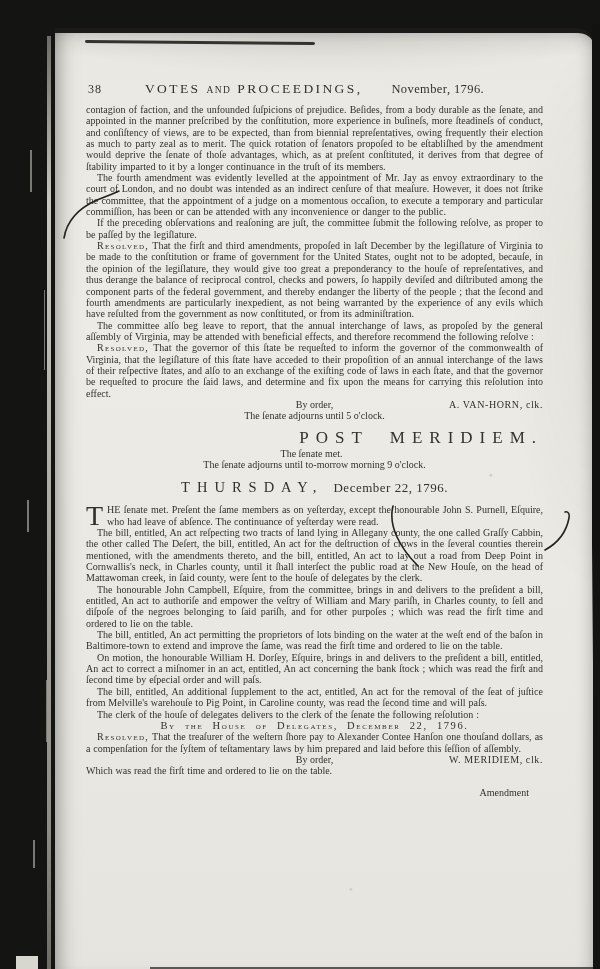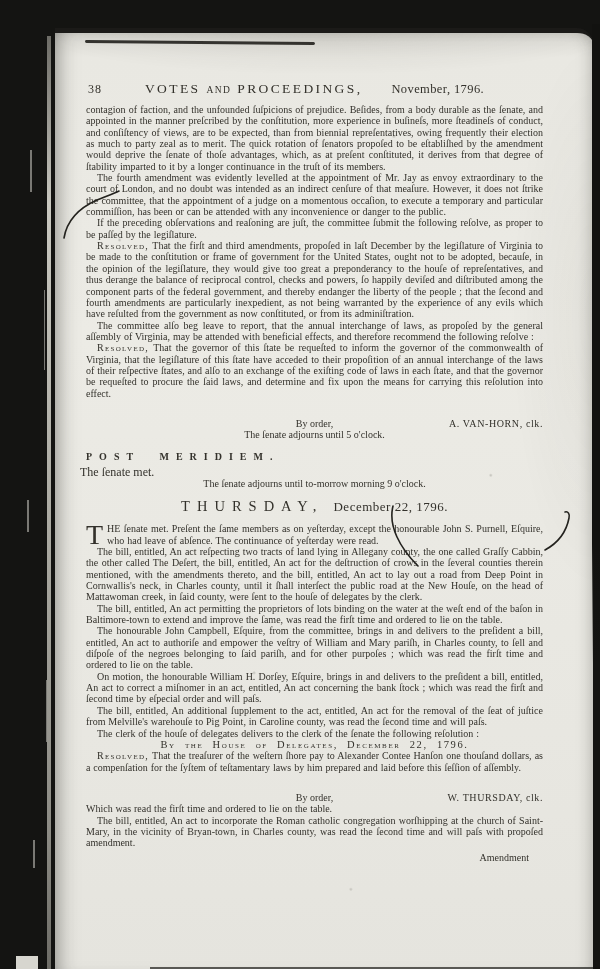--- a/index.html
+++ b/index.html
@@ -36,34 +36,34 @@
         padding:46px 50px 0 31px;color:#33312b;}
   .header{position:relative;text-align:center;height:17px;margin-bottom:8px;white-space:nowrap;}
   .pagenum{position:absolute;left:2px;top:3px;font-size:12px;letter-spacing:1px;}
   .t-caps{font-size:13.5px;letter-spacing:2.4px;}
   .t-and{font-size:9.5px;letter-spacing:1.4px;margin:0 2px;}
   .t-date{font-size:12.5px;letter-spacing:.4px;margin-left:25px;}
 
   p{margin:0;font-size:10px;line-height:11.35px;text-align:justify;word-spacing:.4px;}
   p.ind{text-indent:11px;}
   .sc{font-variant:small-caps;letter-spacing:1.3px;}
-  .sigrow{position:relative;text-align:center;font-size:10px;line-height:11.35px;margin-top:19px;}
+  .sigrow{position:relative;text-align:center;font-size:10px;line-height:11.35px;}
   .sigrow .sig{position:absolute;right:0;letter-spacing:.6px;}
   .center{text-align:center;font-size:10px;line-height:11.35px;}
-  .leftline{font-size:12px;line-height:11.35px;margin-left:-6px;}
+  .leftline{font-size:10px;line-height:11.35px;margin-left:-6px;text-align:center;}
 
-  .h-pm{text-align:left;font-size:10px;letter-spacing:7px;word-spacing:10px;
-        margin:9px 0 3px 0;line-height:14px;font-weight:bold;}
+  .h-pm{text-align:right;font-size:17px;letter-spacing:7px;word-spacing:10px;
+        margin:9px 0 3px 0;line-height:14px;}
   .h-thu{text-align:center;margin:9px 0 8px 0;line-height:16px;white-space:nowrap;}
   .h-thu .day{font-size:14.5px;letter-spacing:7px;}
   .h-thu .date{font-size:13px;letter-spacing:.5px;margin-left:10px;}
   .h-house{text-align:center;font-variant:small-caps;font-size:10.5px;letter-spacing:1.6px;
         word-spacing:5px;line-height:11.35px;}
   .dropcap{float:left;font-size:28px;line-height:21px;padding:1px 4px 0 0;}
-  .catchword{text-align:right;font-size:10px;margin-top:3px;padding-right:14px;}
+  .catchword{text-align:right;font-size:10px;margin-top:10px;padding-right:14px;}
 </style>
 </head>
 <body>
 
 <div class="scan">
 
   <div class="streak" style="left:30px;top:150px;width:2px;height:42px;"></div>
   <div class="streak" style="left:44px;top:290px;width:1px;height:80px;"></div>
   <div class="streak" style="left:27px;top:500px;width:2px;height:32px;"></div>
   <div class="streak" style="left:46px;top:680px;width:1px;height:62px;"></div>
@@ -100,37 +100,36 @@
       <div class="h-pm">POST MERIDIEM.</div>
       <div class="leftline">The ſenate met.</div>
       <div class="center">The ſenate adjourns until to-morrow morning 9 o'clock.</div>
 
       <div class="h-thu">
         <span class="day">THURSDAY,</span><span class="date">December 22, 1796.</span>
       </div>
 
       <p><span class="dropcap">T</span><span>HE ſenate met.  Preſent the ſame members as on yeſterday, except the honourable John S. Purnell, Eſquire, who had leave of abſence.  The continuance of yeſterday were read.</span></p>
       <p class="ind">The bill, entitled, An act reſpecting two tracts of land lying in Allegany county, the one called Graſſy Cabbin, the other called The Deſert, the bill, entitled, An act for the deſtruction of crows in the ſeveral counties therein mentioned, with the amendments thereto, and the bill, entitled, An act to lay out a road from Deep Point in Cornwallis's neck, in Charles county, until it ſhall interſect the public road at the New Houſe, on the head of Mattawoman creek, in ſaid county, were ſent to the houſe of delegates by the clerk.</p>
+      <p class="ind">The honourable John Campbell, Eſquire, from the committee, brings in and delivers to the preſident a bill, entitled, An act to authoriſe and empower the veſtry of William and Mary pariſh, in Charles county, to ſell and diſpoſe of the negroes belonging to ſaid pariſh, and for other purpoſes ; which was read the firſt time and ordered to lie on the table.</p>
       <p class="ind">The bill, entitled, An act permitting the proprietors of lots binding on the water at the weſt end of the baſon in Baltimore-town to extend and improve the ſame, was read the firſt time and ordered to lie on the table.</p>
-      <p class="ind">The honourable John Campbell, Eſquire, from the committee, brings in and delivers to the preſident a bill, entitled, An act to authoriſe and empower the veſtry of William and Mary pariſh, in Charles county, to ſell and diſpoſe of the negroes belonging to ſaid pariſh, and for other purpoſes ; which was read the firſt time and ordered to lie on the table.</p>
       <p class="ind">On motion, the honourable William H. Dorſey, Eſquire, brings in and delivers to the preſident a bill, entitled, An act to correct a miſnomer in an act, entitled, An act concerning the bank ſtock ; which was read the firſt and ſecond time by eſpecial order and will paſs.</p>
       <p class="ind">The bill, entitled, An additional ſupplement to the act, entitled, An act for the removal of the ſeat of juſtice from Melville's warehouſe to Pig Point, in Caroline county, was read the ſecond time and will paſs.</p>
       <p class="ind">The clerk of the houſe of delegates delivers to the clerk of the ſenate the following reſolution :</p>
 
       <div class="h-house">By the House of Delegates, December 22, 1796.</div>
 
       <p class="ind"><span class="sc">Resolved,</span><span> That the treaſurer of the weſtern ſhore pay to Alexander Contee Hanſon one thouſand dollars, as a compenſation for the ſyſtem of teſtamentary laws by him prepared and laid before this ſeſſion of aſſembly.</span></p>
 
       <div class="sigrow">
         <span>By order,</span>
-        <span class="sig">W. THURSDAY, clk.</span>
+        <span class="sig">W. MERIDIEM, clk.</span>
       </div>
 
       <p>Which was read the firſt time and ordered to lie on the table.</p>
-      <p class="ind">The bill, entitled, An act to incorporate the Roman catholic congregation worſhipping at the church of Saint-Mary, in the vicinity of Bryan-town, in Charles county, was read the ſecond time and will paſs with propoſed amendment.</p>
 
       <div class="catchword">Amendment</div>
     </div>
   </div>
 
   <div class="right-sliver"></div>
   <div class="bottom-line"></div>
   <div class="notch"></div>
 
   <svg class="penmark" style="left:57px;top:186px;" width="66" height="56" viewBox="0 0 66 56">

